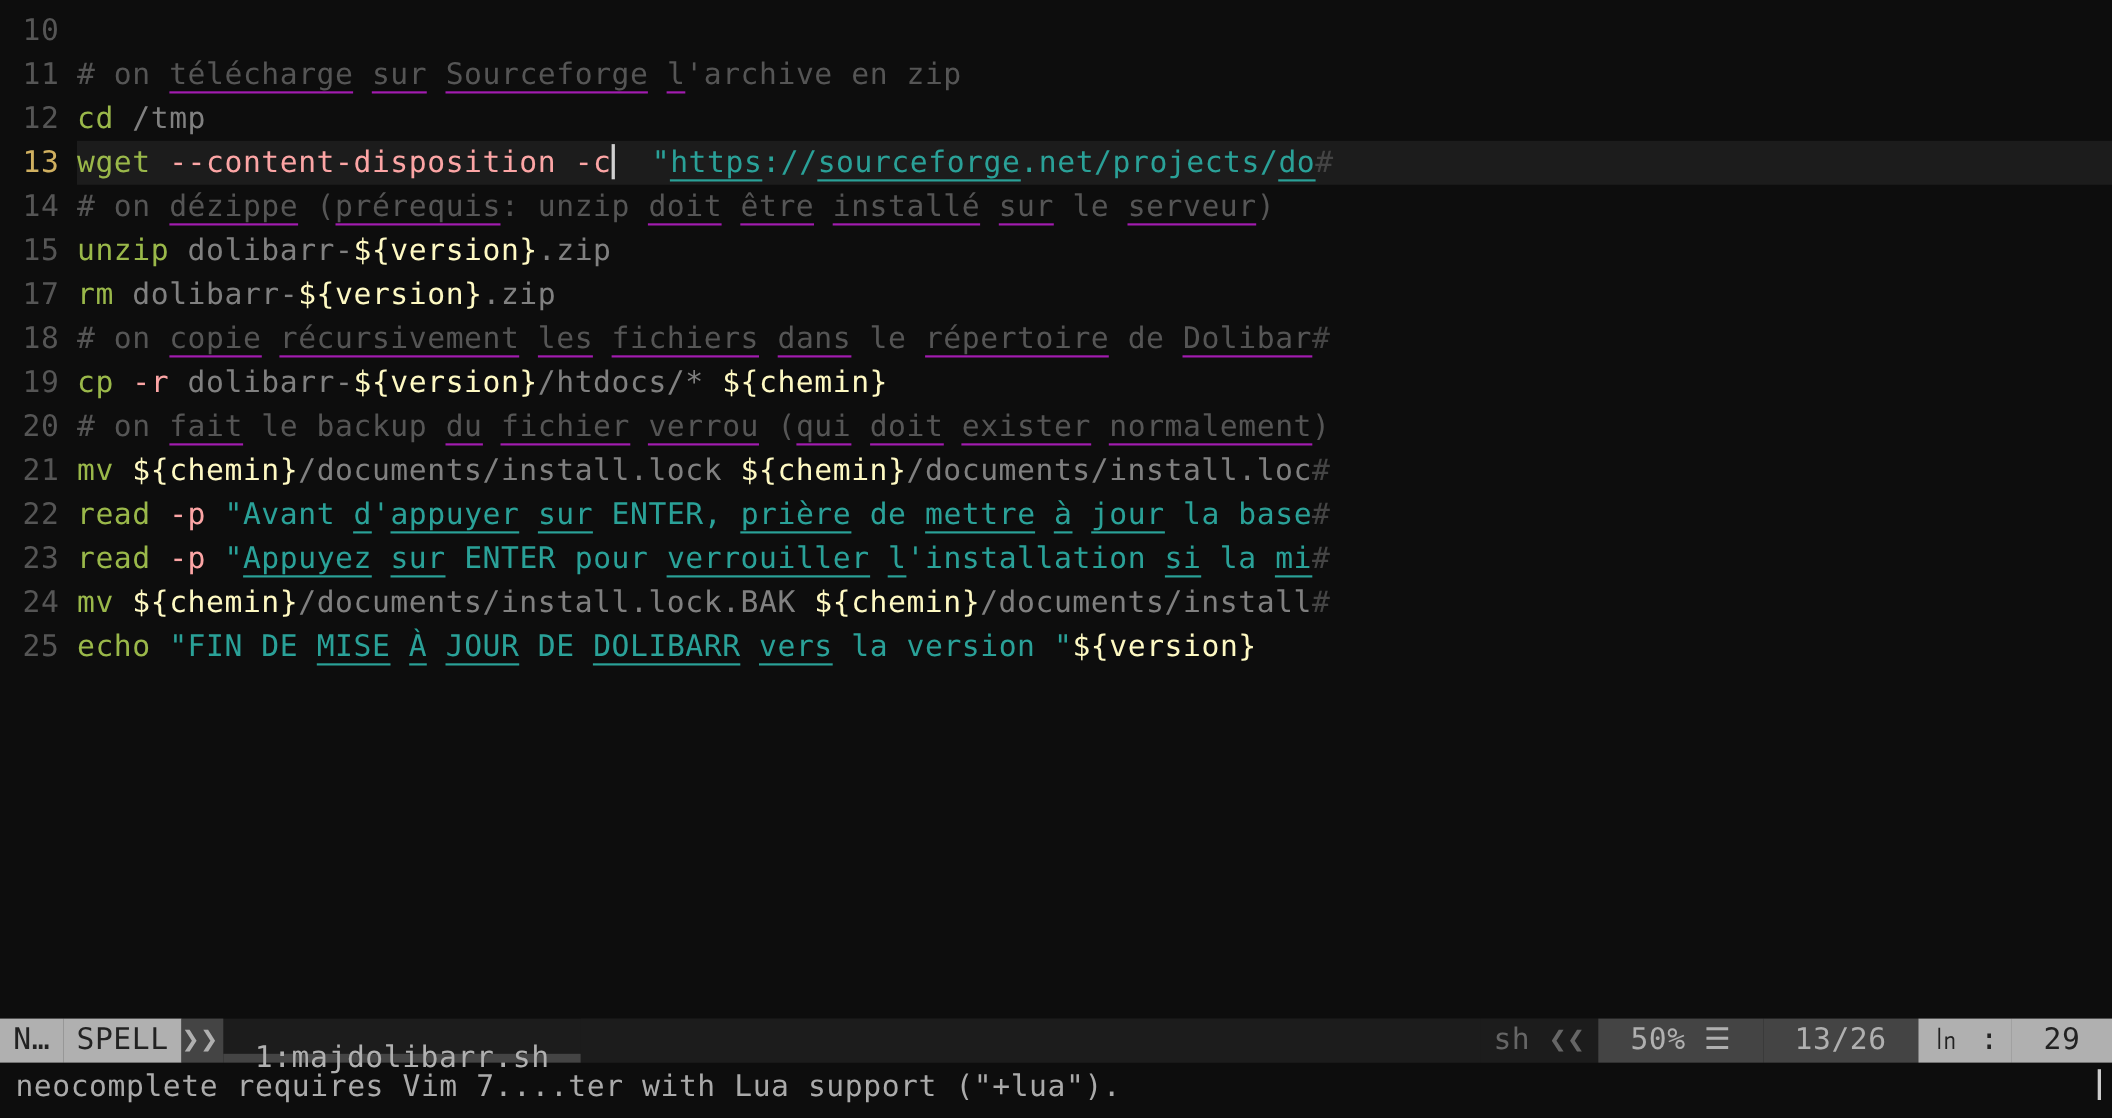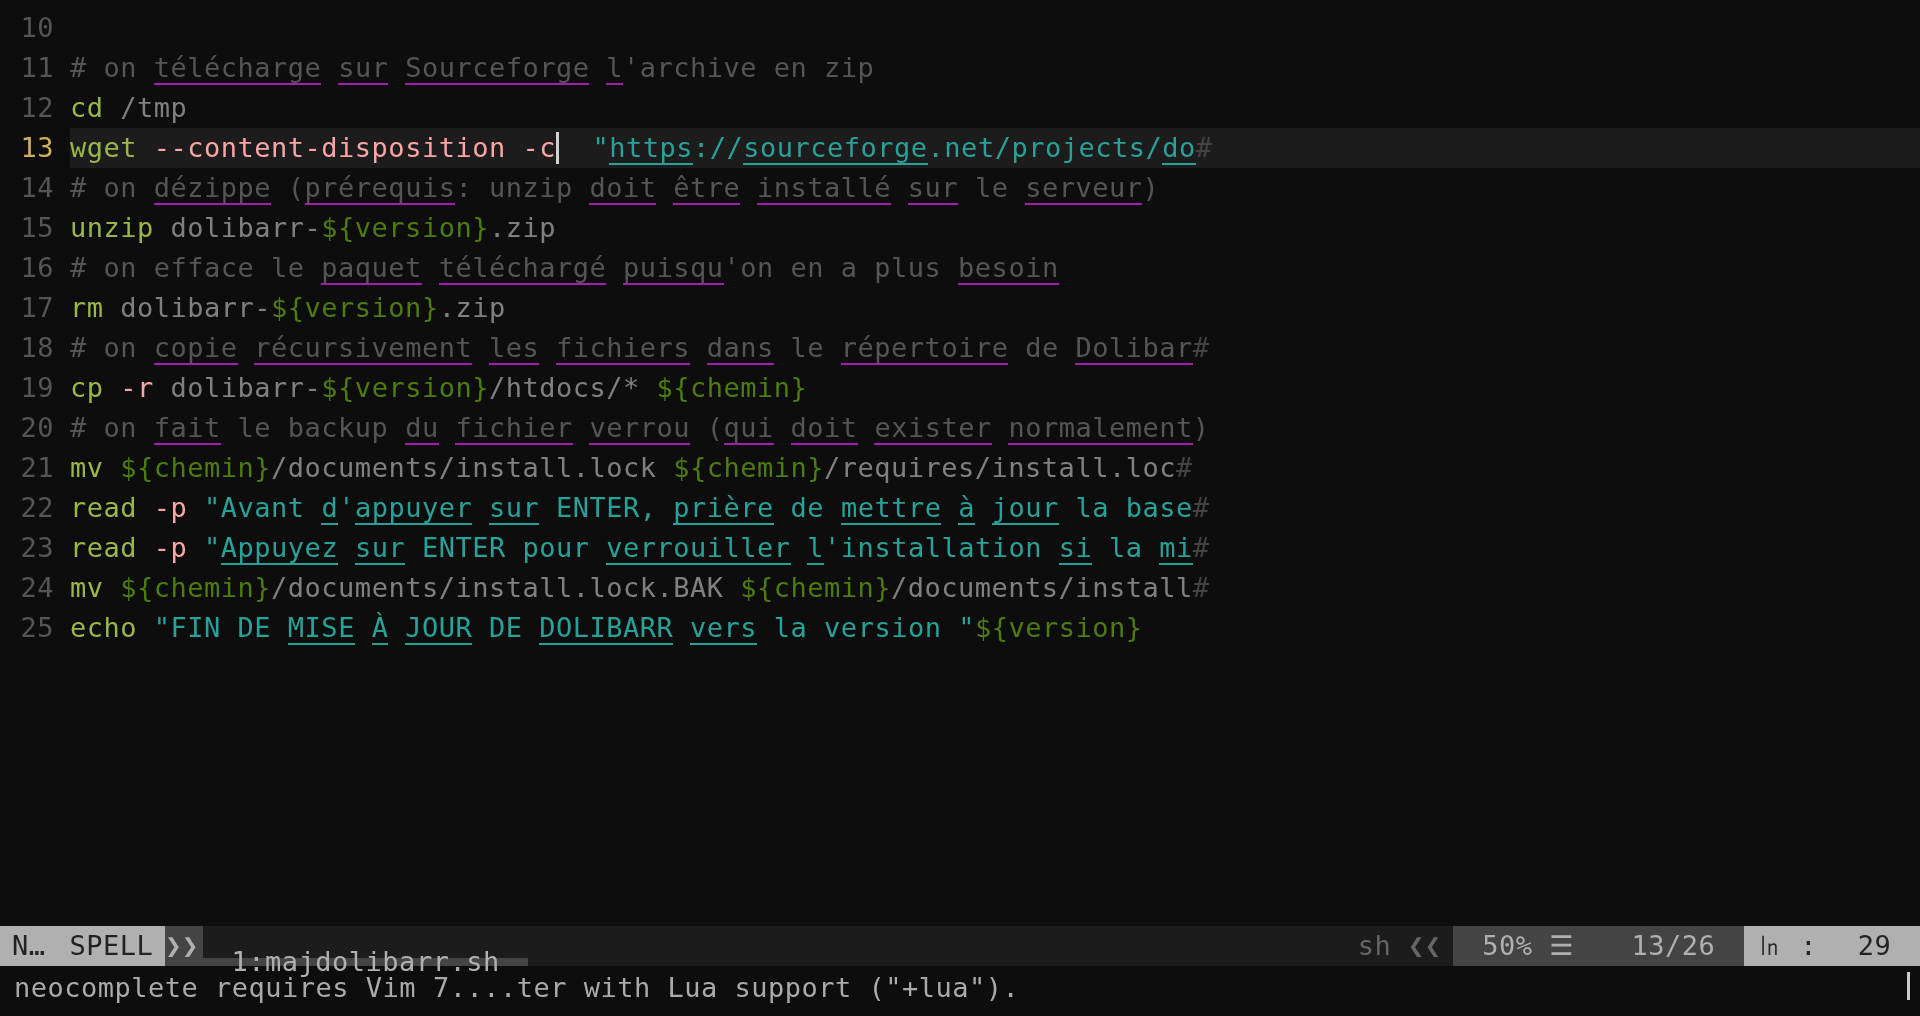--- a/index.html
+++ b/index.html
@@ -28,21 +28,21 @@
     padding-right: 16px;
     color: #555;
     flex-shrink: 0;
   }
   .gutter.cur { color: #d0b060; margin-top: 40px; }
   .code { color: #808080; flex: 1; overflow: hidden; }
   .curline .code { background: #1c1c1c; }
   .cmt { color: #555; }
   .cmd { color: #9ab84a; }
   .opt { color: #fca5a5; }
-  .var { color: #4d7c0f; }
+  .var { color: #fef9c3; }
   .str { color: #2aa198; }
   .txt { color: #808080; }
   .spell { border-bottom: 2px solid #2aa198; }
   .spellc { border-bottom: 2px solid #a21caf; }
   .cursor {
     display: inline-block;
     width: 3px;
     height: 32px;
     background: #d0d0d0;
     vertical-align: middle;
@@ -121,24 +121,20 @@
   <div class="line">
     <div class="gutter">14</div>
     <div class="code"><span class="cmt"><span># on </span><span class="spellc">dézippe</span><span> (</span><span class="spellc">prérequis</span><span>: unzip </span><span class="spellc">doit</span><span> </span><span class="spellc">être</span><span> </span><span class="spellc">installé</span><span> </span><span class="spellc">sur</span><span> le </span><span class="spellc">serveur</span><span>)</span></span></div>
   </div>
 
   <div class="line">
     <div class="gutter">15</div>
     <div class="code"><span class="cmd">unzip</span><span class="txt"> dolibarr-</span><span class="var">${version}</span><span class="txt">.zip</span></div>
   </div>
 
-  <div class="line">
-    <div class="gutter">16</div>
-    <div class="code"><span class="cmt"><span># on efface le </span><span class="spellc">paquet</span><span> </span><span class="spellc">téléchargé</span><span> </span><span class="spellc">puisqu</span><span>'on en a plus </span><span class="spellc">besoin</span></span></div>
-  </div>
 
   <div class="line">
     <div class="gutter">17</div>
     <div class="code"><span class="cmd">rm</span><span class="txt"> dolibarr-</span><span class="var">${version}</span><span class="txt">.zip</span></div>
   </div>
 
   <div class="line">
     <div class="gutter">18</div>
     <div class="code"><span class="cmt"><span># on </span><span class="spellc">copie</span><span> </span><span class="spellc">récursivement</span><span> </span><span class="spellc">les</span><span> </span><span class="spellc">fichiers</span><span> </span><span class="spellc">dans</span><span> le </span><span class="spellc">répertoire</span><span> de </span><span class="spellc">Dolibar</span></span><span class="eol">#</span></div>
   </div>
@@ -148,21 +144,21 @@
     <div class="code"><span class="cmd">cp</span><span> </span><span class="opt">-r</span><span class="txt"> dolibarr-</span><span class="var">${version}</span><span class="txt">/htdocs/* </span><span class="var">${chemin}</span></div>
   </div>
 
   <div class="line">
     <div class="gutter">20</div>
     <div class="code"><span class="cmt"><span># on </span><span class="spellc">fait</span><span> le backup </span><span class="spellc">du</span><span> </span><span class="spellc">fichier</span><span> </span><span class="spellc">verrou</span><span> (</span><span class="spellc">qui</span><span> </span><span class="spellc">doit</span><span> </span><span class="spellc">exister</span><span> </span><span class="spellc">normalement</span><span>)</span></span></div>
   </div>
 
   <div class="line">
     <div class="gutter">21</div>
-    <div class="code"><span class="cmd">mv</span><span> </span><span class="var">${chemin}</span><span class="txt">/documents/install.lock </span><span class="var">${chemin}</span><span class="txt">/requires/install.loc</span><span class="eol">#</span></div>
+    <div class="code"><span class="cmd">mv</span><span> </span><span class="var">${chemin}</span><span class="txt">/documents/install.lock </span><span class="var">${chemin}</span><span class="txt">/documents/install.loc</span><span class="eol">#</span></div>
   </div>
 
   <div class="line">
     <div class="gutter">22</div>
     <div class="code"><span class="cmd">read</span><span> </span><span class="opt">-p</span><span> </span><span class="str"><span>"</span><span>Avant </span><span class="spell">d</span><span>'</span><span class="spell">appuyer</span><span> </span><span class="spell">sur</span><span> ENTER, </span><span class="spell">prière</span><span> de </span><span class="spell">mettre</span><span> </span><span class="spell">à</span><span> </span><span class="spell">jour</span><span> la base</span></span><span class="eol">#</span></div>
   </div>
 
   <div class="line">
     <div class="gutter">23</div>
     <div class="code"><span class="cmd">read</span><span> </span><span class="opt">-p</span><span> </span><span class="str"><span>"</span><span class="spell">Appuyez</span><span> </span><span class="spell">sur</span><span> ENTER pour </span><span class="spell">verrouiller</span><span> </span><span class="spell">l</span><span>'installation </span><span class="spell">si</span><span> la </span><span class="spell">mi</span></span><span class="eol">#</span></div>

